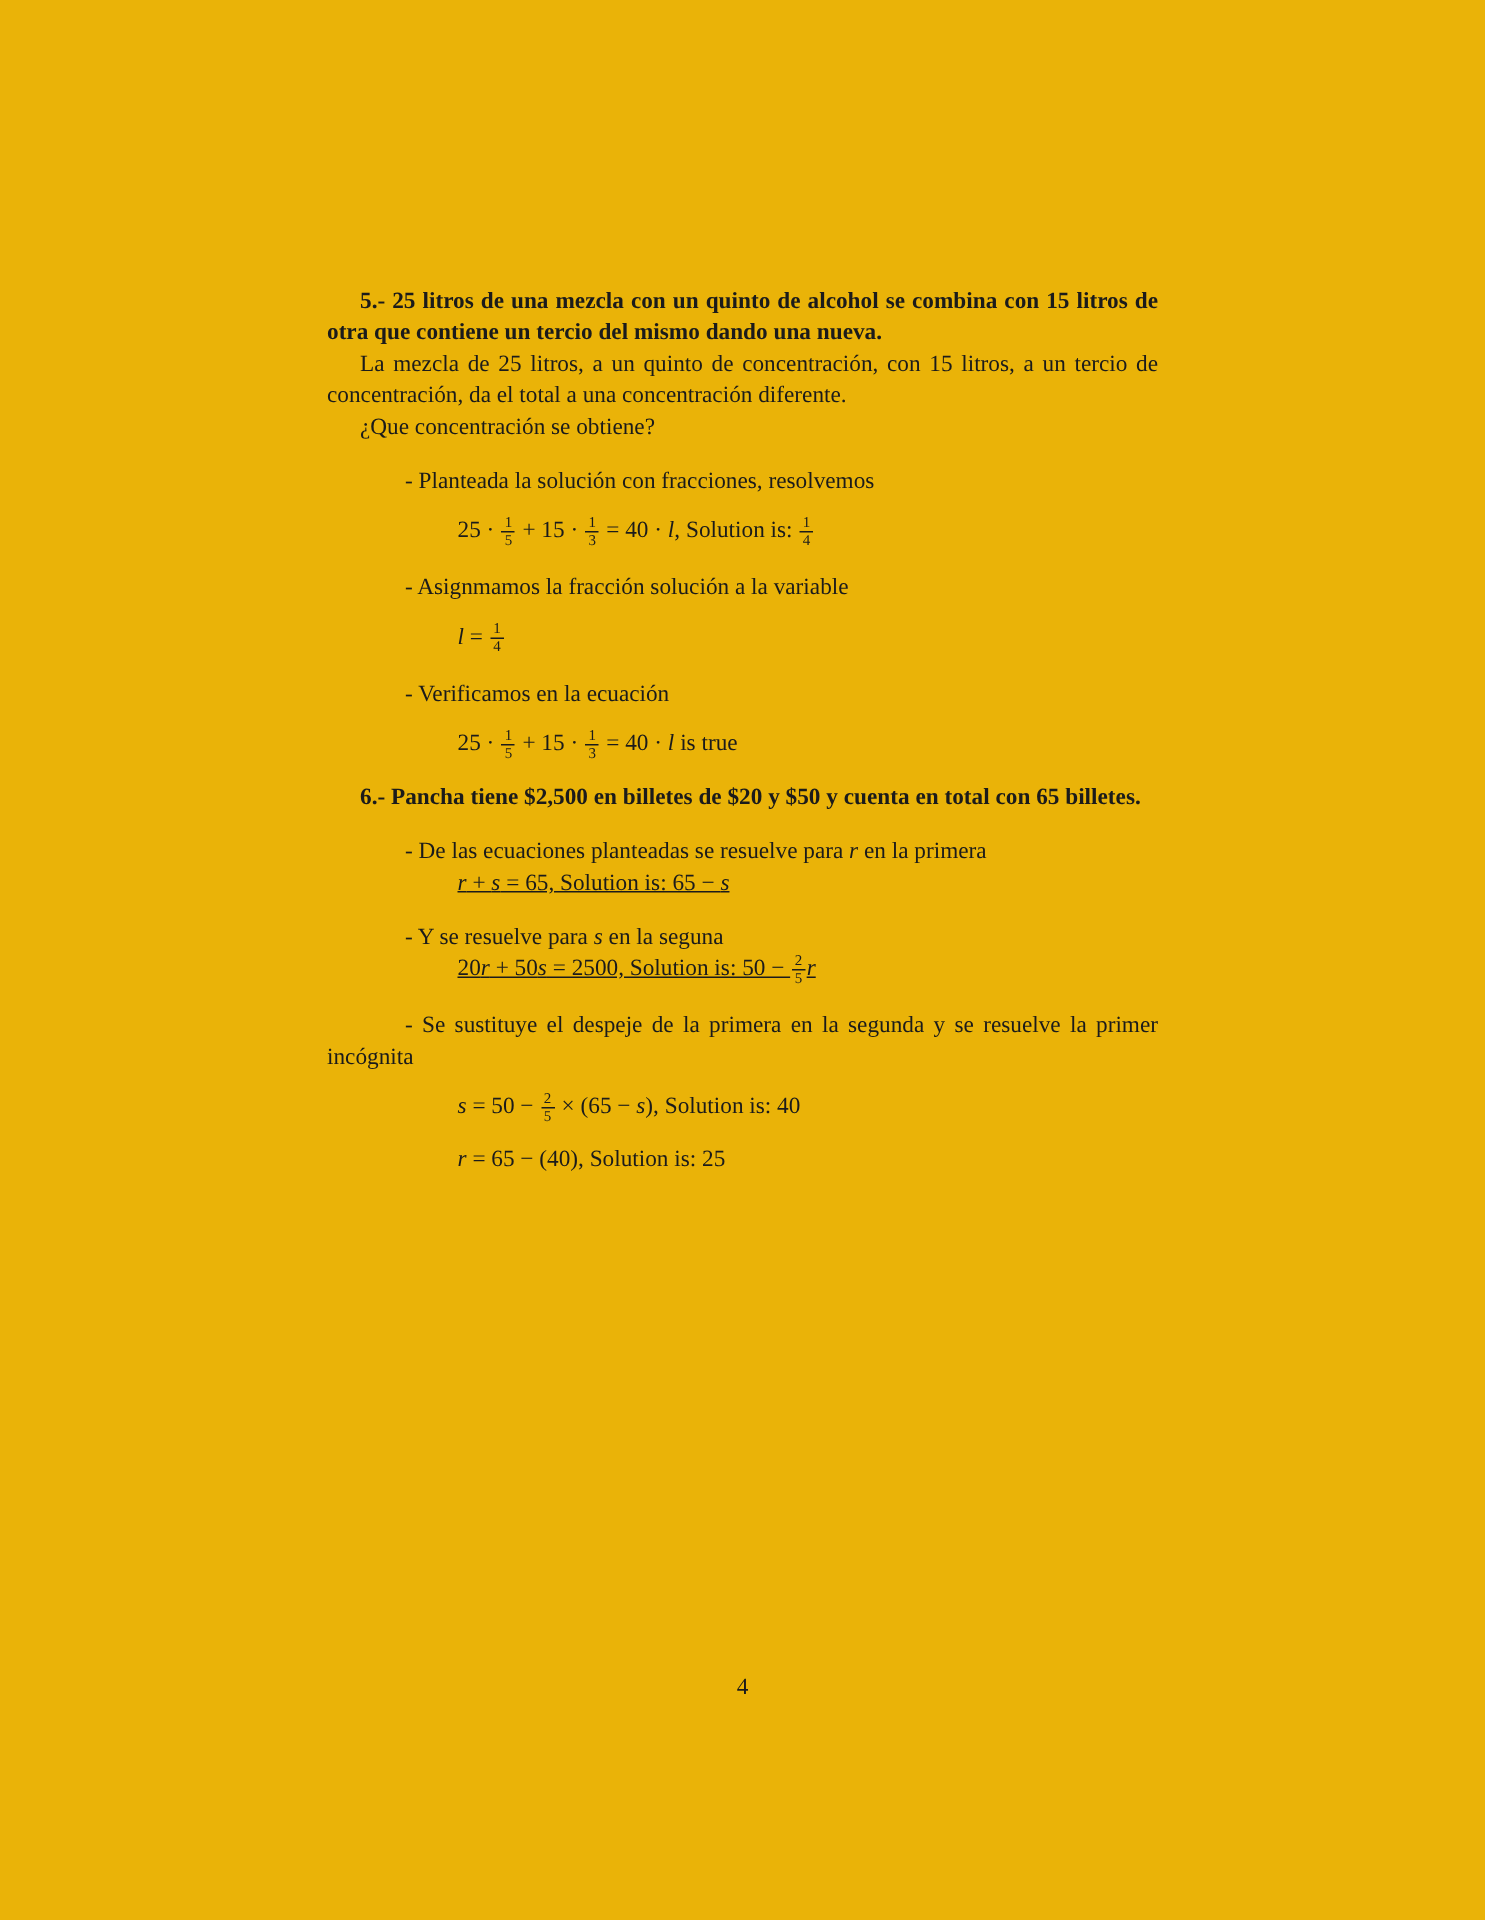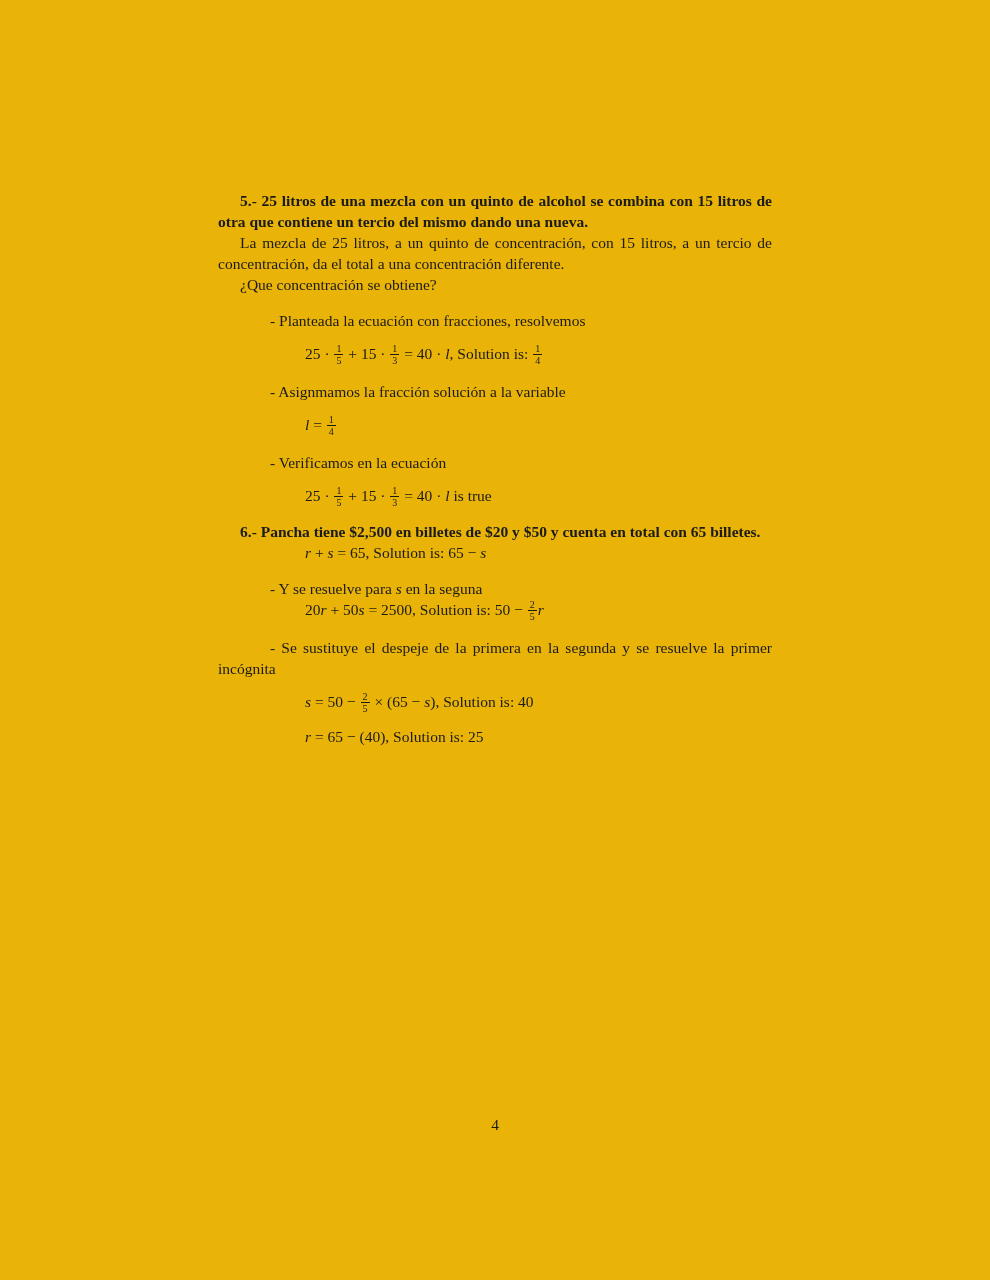--- a/index.html
+++ b/index.html
@@ -40,20 +40,21 @@
   }
   .math {
     margin: 12px 0 12px 87px;
     text-align: left;
     text-indent: 0;
   }
   .math_tight {
     margin: 0 0 0 87px;
     text-align: left;
     text-indent: 0;
+    text-decoration: underline;
   }
   .mvar { font-style: italic; }
   .frac {
     display: inline-block;
     vertical-align: -0.5em;
     text-align: center;
     font-size: 10px;
     line-height: 1.1;
     margin: 0 1px;
   }
@@ -77,27 +78,28 @@
   }
 </style>
 </head>
 <body>
 
 <div class="page">
   <main class="content">
       <div class="blk heading"><span>5.- 25 litros de una mezcla con un quinto de alcohol se combina con 15 litros de otra que contiene un tercio del mismo dando una nueva.</span></div>
       <div class="blk para"><span>La mezcla de 25 litros, a un quinto de concentración, con 15 litros, a un tercio de concentración, da el total a una concentración diferente.</span></div>
       <div class="blk para"><span>¿Que concentración se obtiene?</span></div>
-      <div class="blk step"><span>- Planteada la ecuación con fracciones, resolvemos</span></div>
+      <div class="blk step"><span>- Planteada la solución con fracciones, resolvemos</span></div>
       <div class="blk math"><span>25 · </span><span class="frac"><span class="num">1</span><span class="den">5</span></span><span> + 15 · </span><span class="frac"><span class="num">1</span><span class="den">3</span></span><span> = 40 · </span><span class="mvar">l</span><span>, Solution is: </span><span class="frac"><span class="num">1</span><span class="den">4</span></span></div>
       <div class="blk step"><span>- Asignmamos la fracción solución a la variable</span></div>
       <div class="blk math"><span class="mvar">l</span><span> = </span><span class="frac"><span class="num">1</span><span class="den">4</span></span></div>
       <div class="blk step"><span>- Verificamos en la ecuación</span></div>
       <div class="blk math"><span>25 · </span><span class="frac"><span class="num">1</span><span class="den">5</span></span><span> + 15 · </span><span class="frac"><span class="num">1</span><span class="den">3</span></span><span> = 40 · </span><span class="mvar">l</span><span> is true</span></div>
       <div class="blk heading"><span>6.- Pancha tiene $2,500 en billetes de $20 y $50 y cuenta en total con 65 billetes.</span></div>
+      <div class="blk step"><span>- De las ecuaciones planteadas se resuelve para </span><span class="mvar">r</span><span> en la primera</span></div>
       <div class="blk math_tight"><span class="mvar">r</span><span> + </span><span class="mvar">s</span><span> = 65, Solution is: 65 − </span><span class="mvar">s</span></div>
       <div class="blk step"><span>- Y se resuelve para </span><span class="mvar">s</span><span> en la seguna</span></div>
       <div class="blk math_tight"><span>20</span><span class="mvar">r</span><span> + 50</span><span class="mvar">s</span><span> = 2500, Solution is: 50 − </span><span class="frac"><span class="num">2</span><span class="den">5</span></span><span class="mvar">r</span></div>
       <div class="blk step"><span>- Se sustituye el despeje de la primera en la segunda y se resuelve la primer incógnita</span></div>
       <div class="blk math"><span class="mvar">s</span><span> = 50 − </span><span class="frac"><span class="num">2</span><span class="den">5</span></span><span> × (65 − </span><span class="mvar">s</span><span>), Solution is: 40</span></div>
       <div class="blk math"><span class="mvar">r</span><span> = 65 − (40), Solution is: 25</span></div>
     </main>
   <footer class="page-number">4</footer>
 </div>
 

